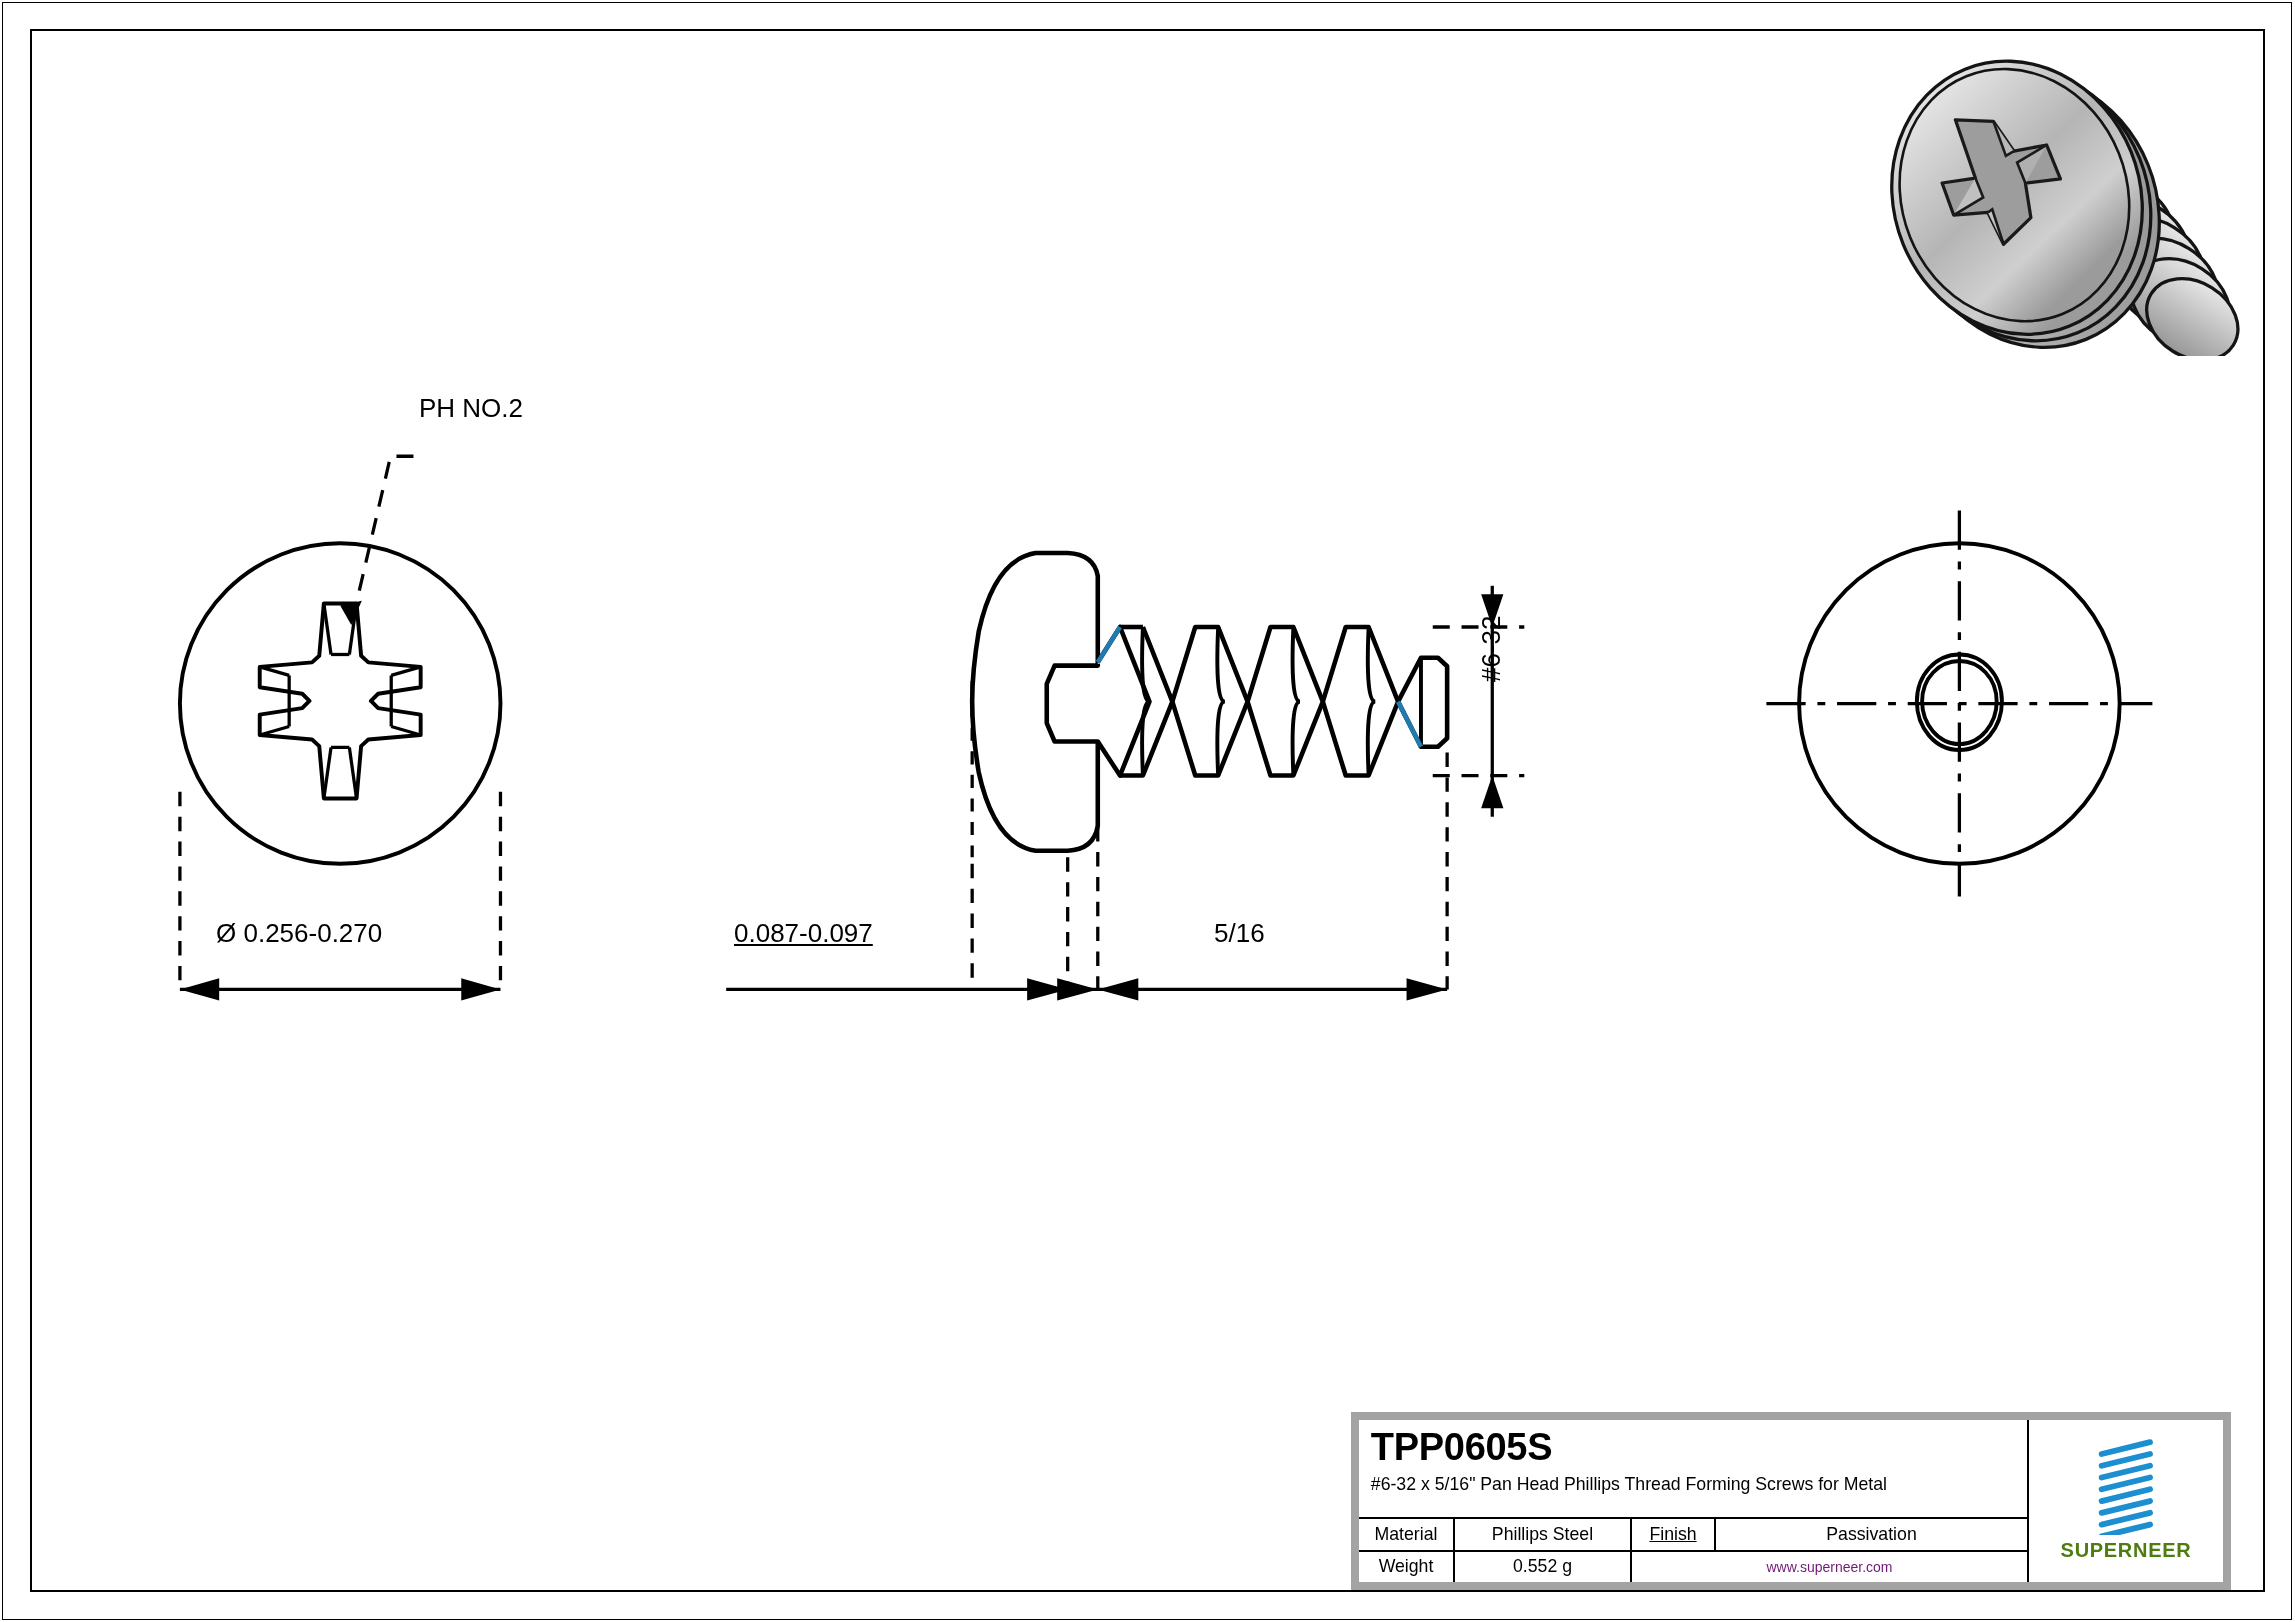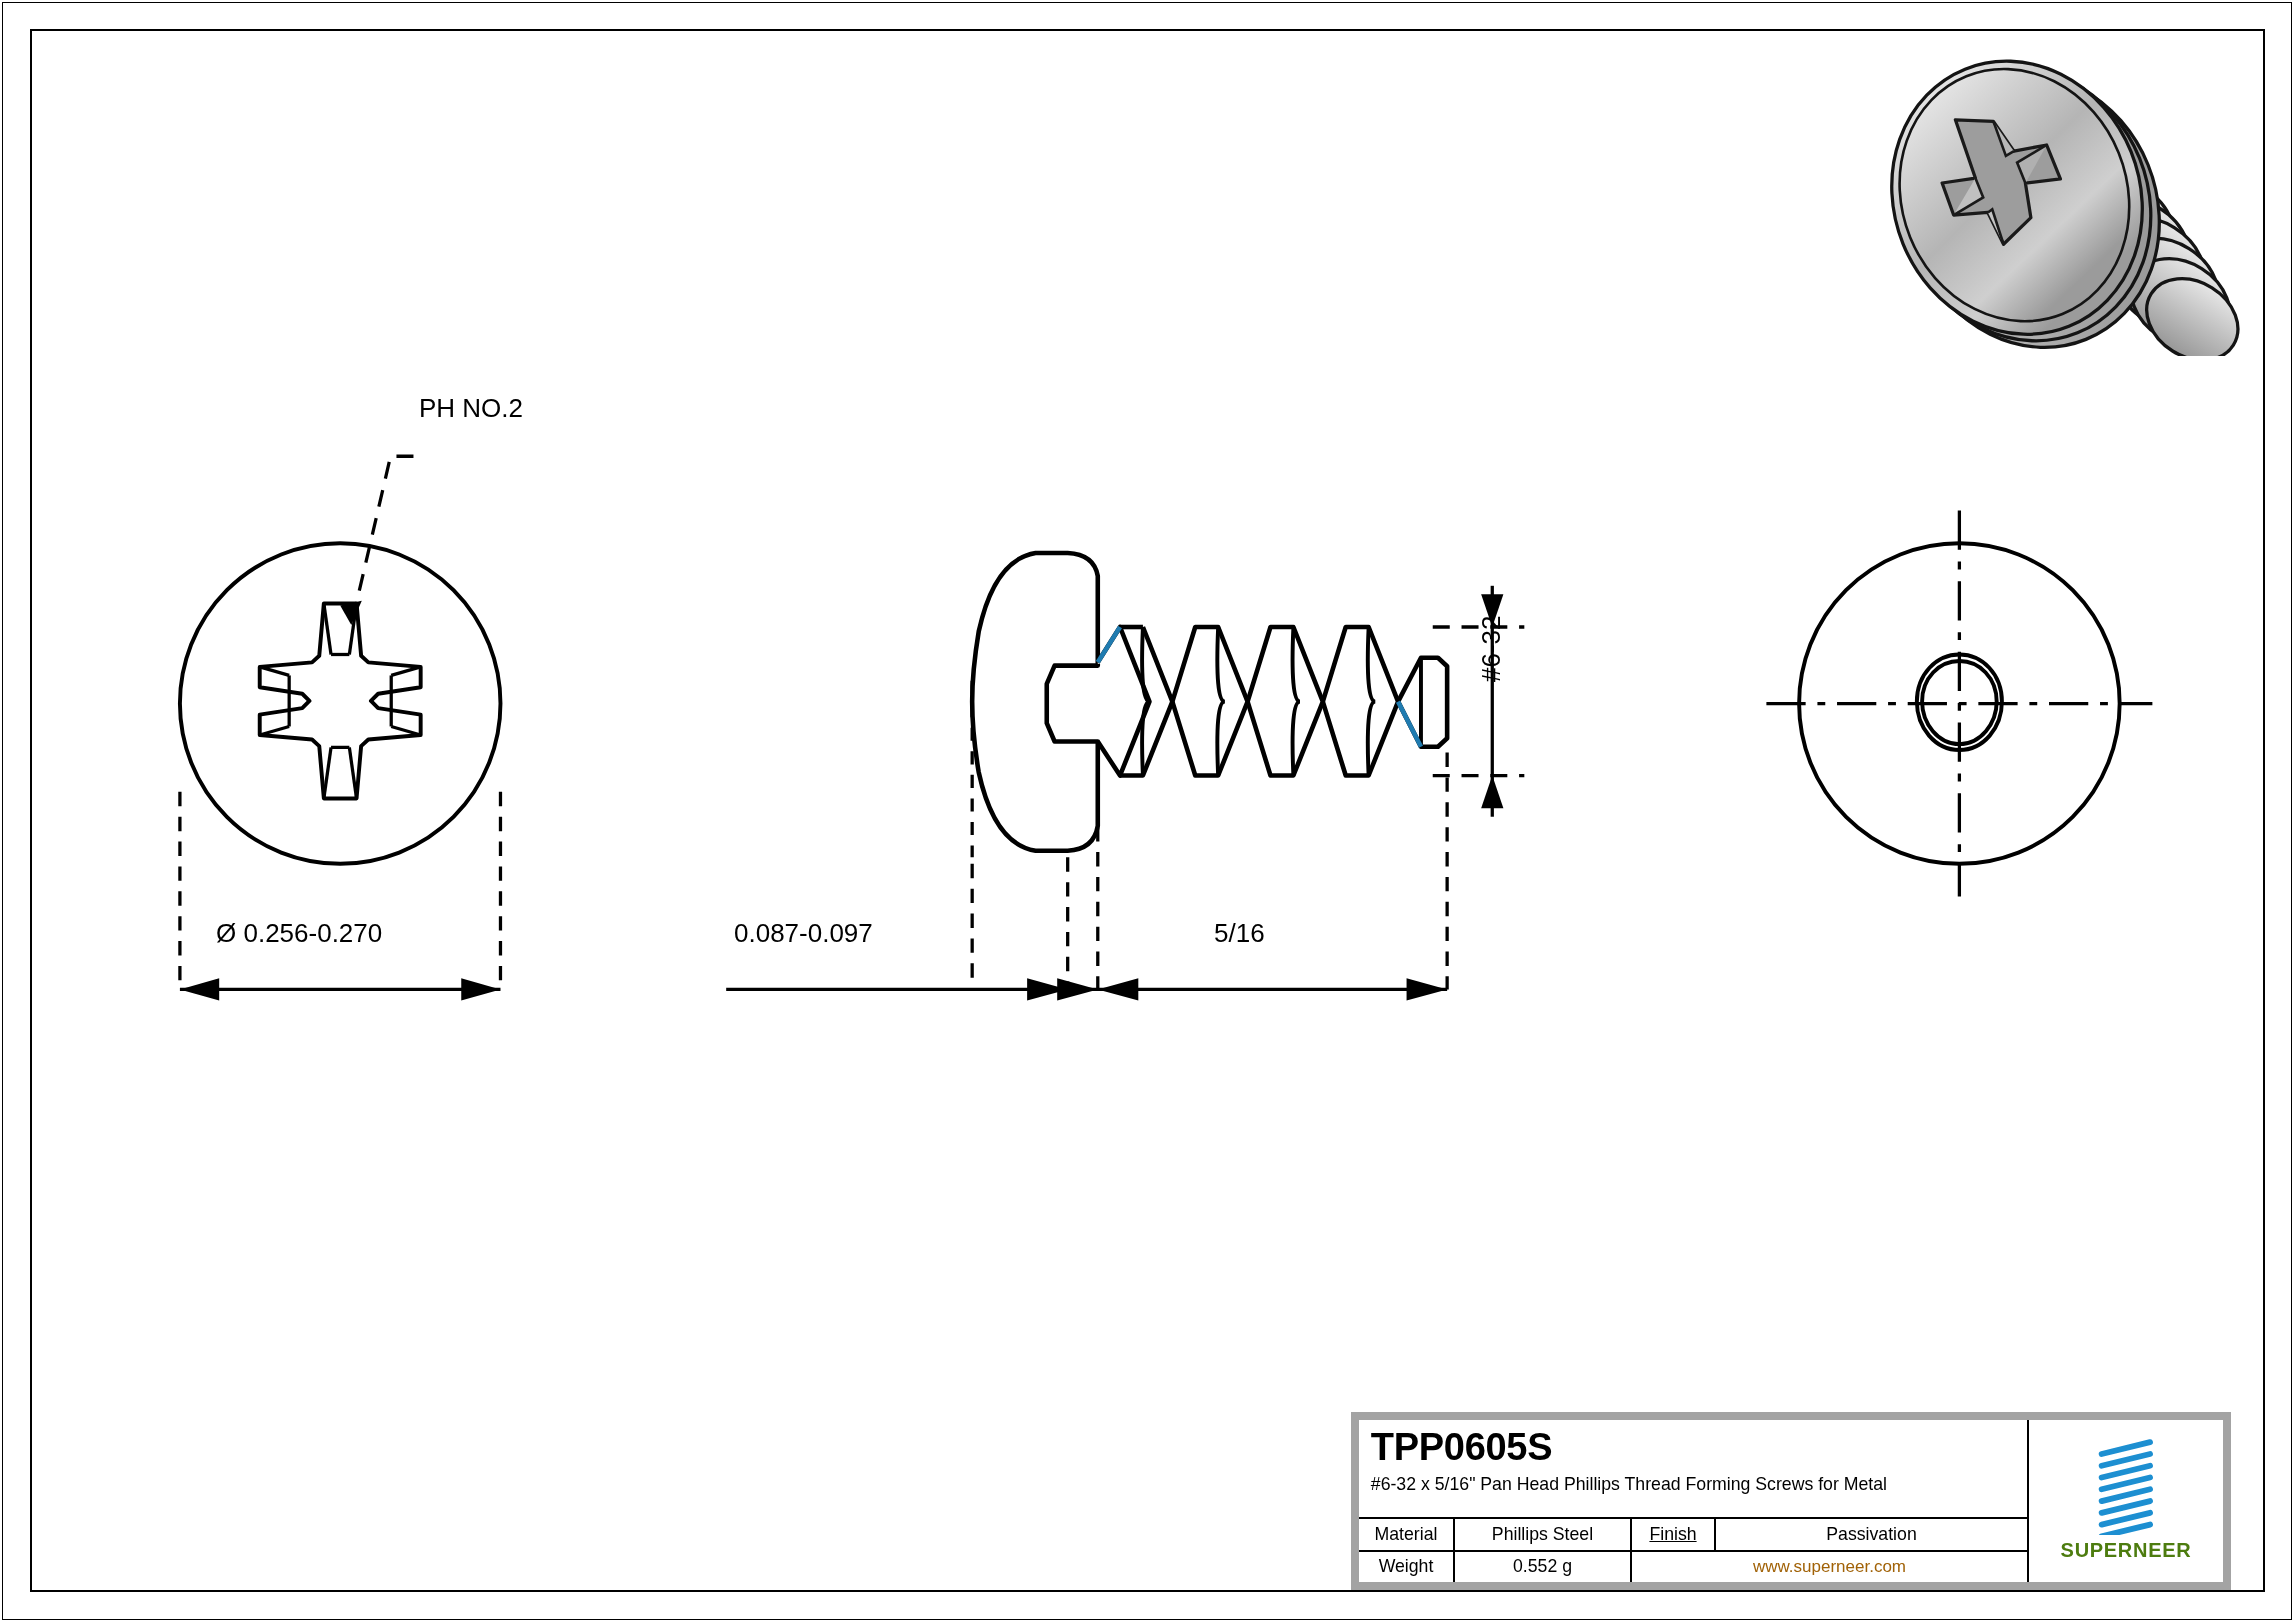--- a/index.html
+++ b/index.html
@@ -94,21 +94,21 @@
     align-items: center;
     justify-content: center;
     font-size: 17.7px;
     border-right: 2px solid #000;
   }
   .tb-cell:last-child { border-right: none; }
   .c-label  { flex: 0 0 96px; }
   .c-value1 { flex: 0 0 177px; }
   .c-label2 { flex: 0 0 84px; text-decoration: underline; }
   .c-value2 { flex: 1 1 auto; }
-  .c-url    { flex: 1 1 auto; color: #a16207; font-size: 17px; }
+  .c-url    { flex: 1 1 auto; color: #701a75; font-size: 14px; }
   #tb-logo {
     flex: 1 1 auto;
     display: flex;
     flex-direction: column;
     align-items: center;
     justify-content: center;
     padding-bottom: 3.9px;
   }
   #logo-mark { width: 79px; height: 98px; }
   #logo-text {
@@ -120,21 +120,21 @@
   }
   
   .dim-text {
     position: absolute;
     font-size: 26px;
     white-space: nowrap;
     color: #000;
   }
   #txt-ph   { left: 419px;  top: 393px; }
   #txt-dia  { left: 216px;  top: 918px; }
-  #txt-head { left: 734px; top: 918px; }
+  #txt-head { left: 734px; top: 918px; text-decoration: underline; }
   #txt-len  { left: 1214px; top: 918px; }
   #txt-thr  {
     left: 1476px; top: 682px;
     transform: rotate(-90deg);
     transform-origin: left top;
   }
   
   #render3d { position: absolute; left: 1865px; top: 29.4px; width: 393px; height: 327px; }
 </style>
 </head>

